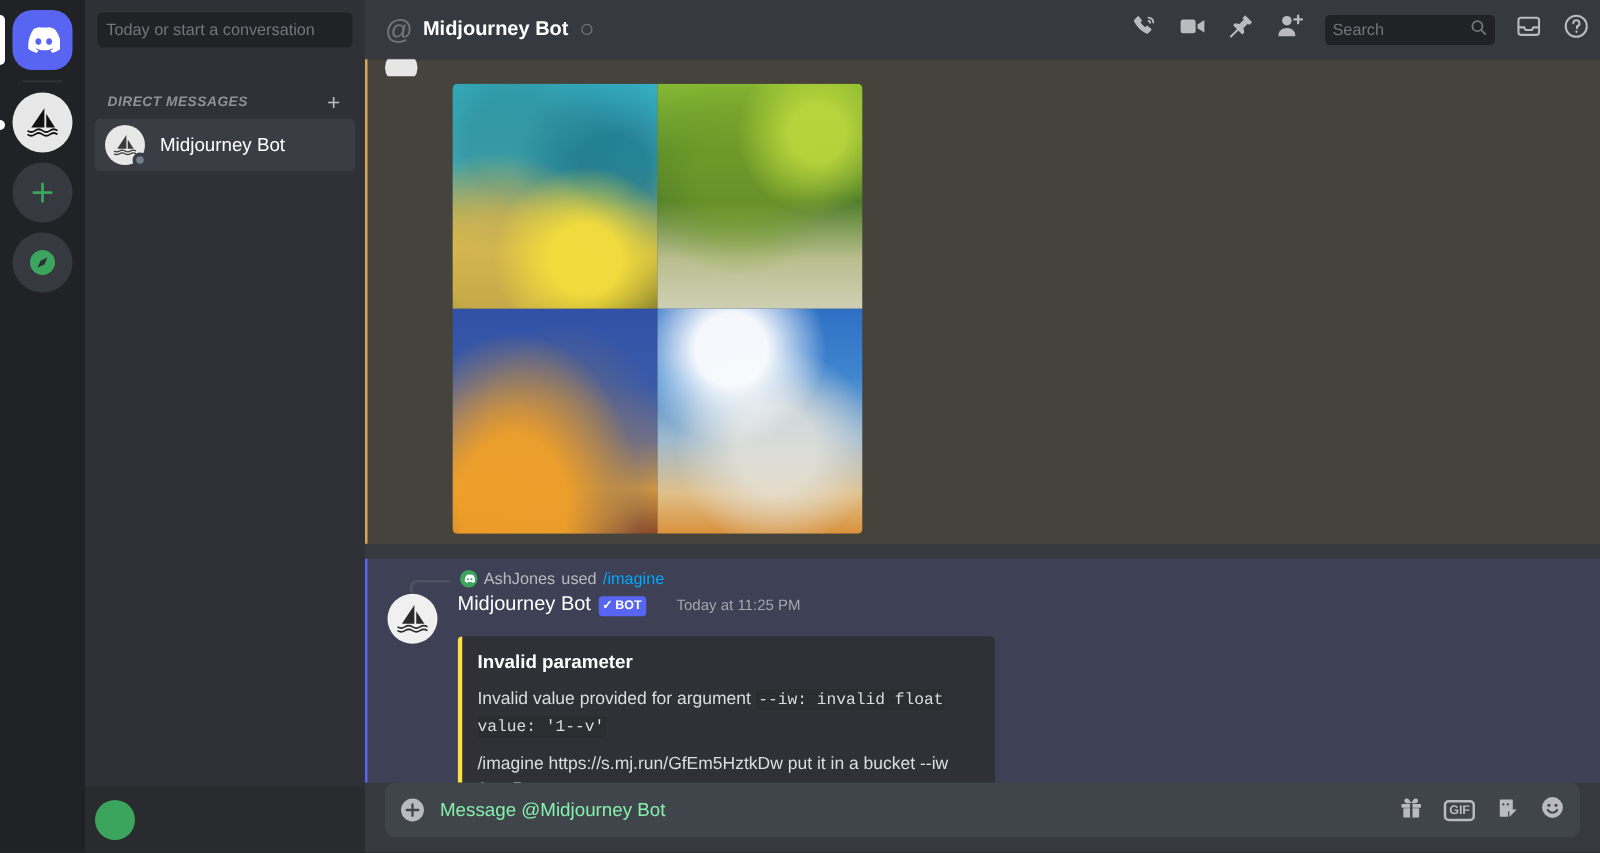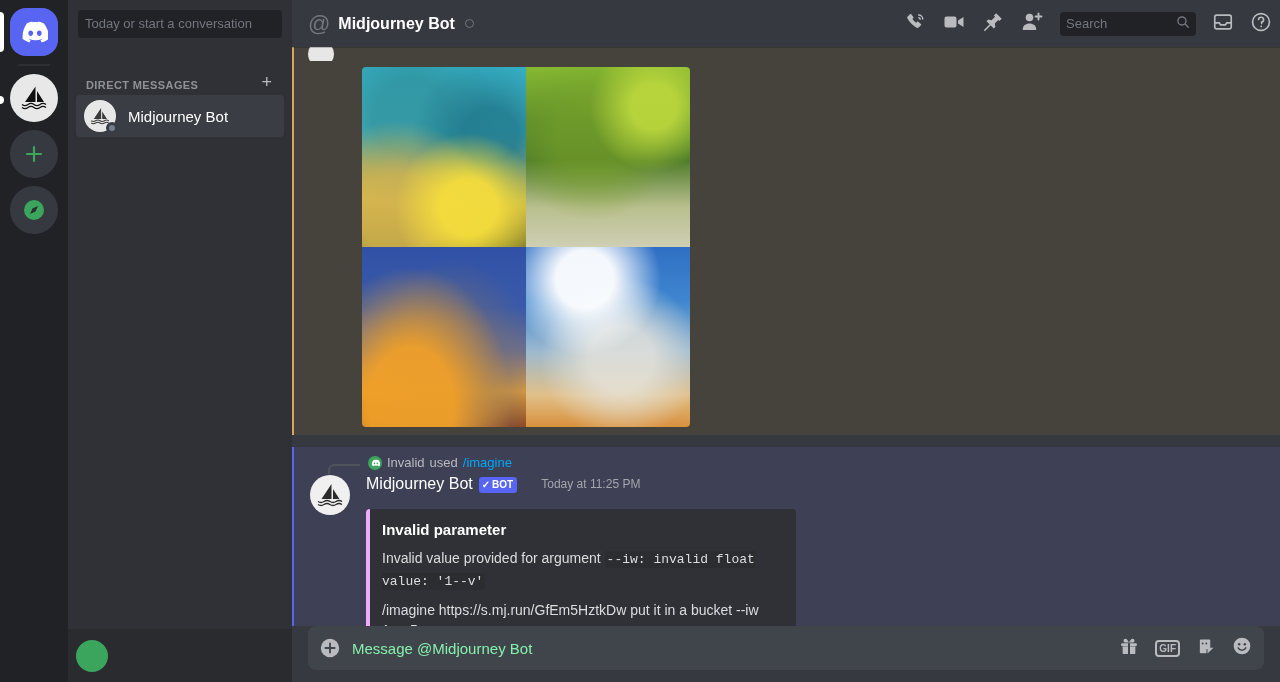--- a/index.html
+++ b/index.html
@@ -64,22 +64,23 @@
     font-size: 13px; color: #72767d;
   }
   .dmlist { flex: 1; padding: 8px 8px 0 8px; overflow: hidden; }
   .dmrow {
     height: 42px; border-radius: 4px; display: flex; align-items: center;
     padding: 0 8px; color: #8e9297; font-size: 15px; gap: 12px;
   }
   .dmrow.active { background: #3a3d44; color: #fff; }
   .dmrow .label { font-weight: 500; }
   .dm-header {
-    display: flex; align-items: flex-end; justify-content: space-between;
+    display: flex; align-items: center; justify-content: space-between;
     padding: 18px 8px 4px 10px;
+    font-style: italic;
   }
   .dm-header .title {
     font-size: 11px; font-weight: bold; letter-spacing: .4px;
     color: #8e9297; text-transform: uppercase;
   }
   .dm-header .plus { color: #b9bbbe; font-size: 18px; line-height: 1; padding-right: 4px; }
   .avatar32 {
     width: 32px; height: 32px; border-radius: 50%; background: #e8e8e8;
     position: relative; flex: 0 0 32px; display: flex; align-items: center; justify-content: center;
     overflow: visible;
@@ -187,21 +188,21 @@
   .msg-col { flex: 1; min-width: 0; }
   .msg-head { display: flex; align-items: center; gap: 6px; margin-bottom: 4px; }
   .msg-author { color: #fff; font-size: 16px; font-weight: 500; }
   .bot-tag {
     background: #5865f2; color: #fff; font-size: 10px; font-weight: bold;
     border-radius: 3px; padding: 1px 4px 1px 3px; display: inline-flex; align-items: center; gap: 2px;
     line-height: 14px; position: relative; top: 1px;
   }
   .msg-ts { color: #a3a6aa; font-size: 12px; margin-left: 18px; }
   .embed {
-    background: #2f3136; border-left: 4px solid #f0abfc; border-radius: 4px;
+    background: #2f3136; border-left: 4px solid #fde047; border-radius: 4px;
     max-width: 430px; padding: 12px 28px 14px 12px; margin-top: 16px;
   }
   .embed-title { color: #fff; font-size: 15px; font-weight: bold; margin-bottom: 10px; }
   .embed-line { color: #dcddde; font-size: 14px; line-height: 20px; margin-bottom: 8px; }
   .embed-line:last-child { margin-bottom: 0; }
   .mono {
     font-family: "Liberation Mono", "DejaVu Sans Mono", monospace;
     background: #2b2d31; border-radius: 3px; padding: 1px 2px; font-size: 13px;
   }
 
@@ -374,21 +375,21 @@
 
         <div class="msg-ephemeral">
           <div class="reply-line">
             <span class="reply-curve"></span>
             <span class="reply-text">
               <span class="cmd-dot">
                 <svg width="9" height="8" viewBox="0 0 28 22">
                     <path fill="#fff" d="M23.7 2.2A22 22 0 0 0 18.3.6l-.3.6c-1.8-.3-3.6-.3-5.4 0l-.3-.6A22 22 0 0 0 6.9 2.2C3.2 7.6 2.2 12.9 2.7 18.1a22.3 22.3 0 0 0 6.7 3.3l1.4-2.3c-.8-.3-1.5-.6-2.2-1l.5-.4c4.2 2 8.8 2 13 0l.5.4c-.7.4-1.4.7-2.2 1l1.4 2.3c2.4-.7 4.7-1.8 6.7-3.3.6-6-1-11.3-4.8-15.9zM10.7 14.9c-1.3 0-2.4-1.2-2.4-2.7s1-2.7 2.4-2.7c1.3 0 2.4 1.2 2.4 2.7s-1.1 2.7-2.4 2.7zm8.6 0c-1.3 0-2.4-1.2-2.4-2.7s1-2.7 2.4-2.7 2.4 1.2 2.4 2.7-1.1 2.7-2.4 2.7z"></path>
                   </svg>
               </span>
-              <span>Invalid</span>
+              <span>AshJones</span>
               <span>used</span>
               <span class="link">/imagine</span>
             </span>
           </div>
 
           <div class="msg-main">
             <div class="avatar40">
               <svg width="30" height="30" viewBox="0 0 30 30">
                 <path fill="#2b2b2b" d="M16.5 4 L16.5 19 L6.5 19 Z"></path>
                 <path fill="#2b2b2b" d="M18 9 L18 19 L24.5 19 Z"></path>

